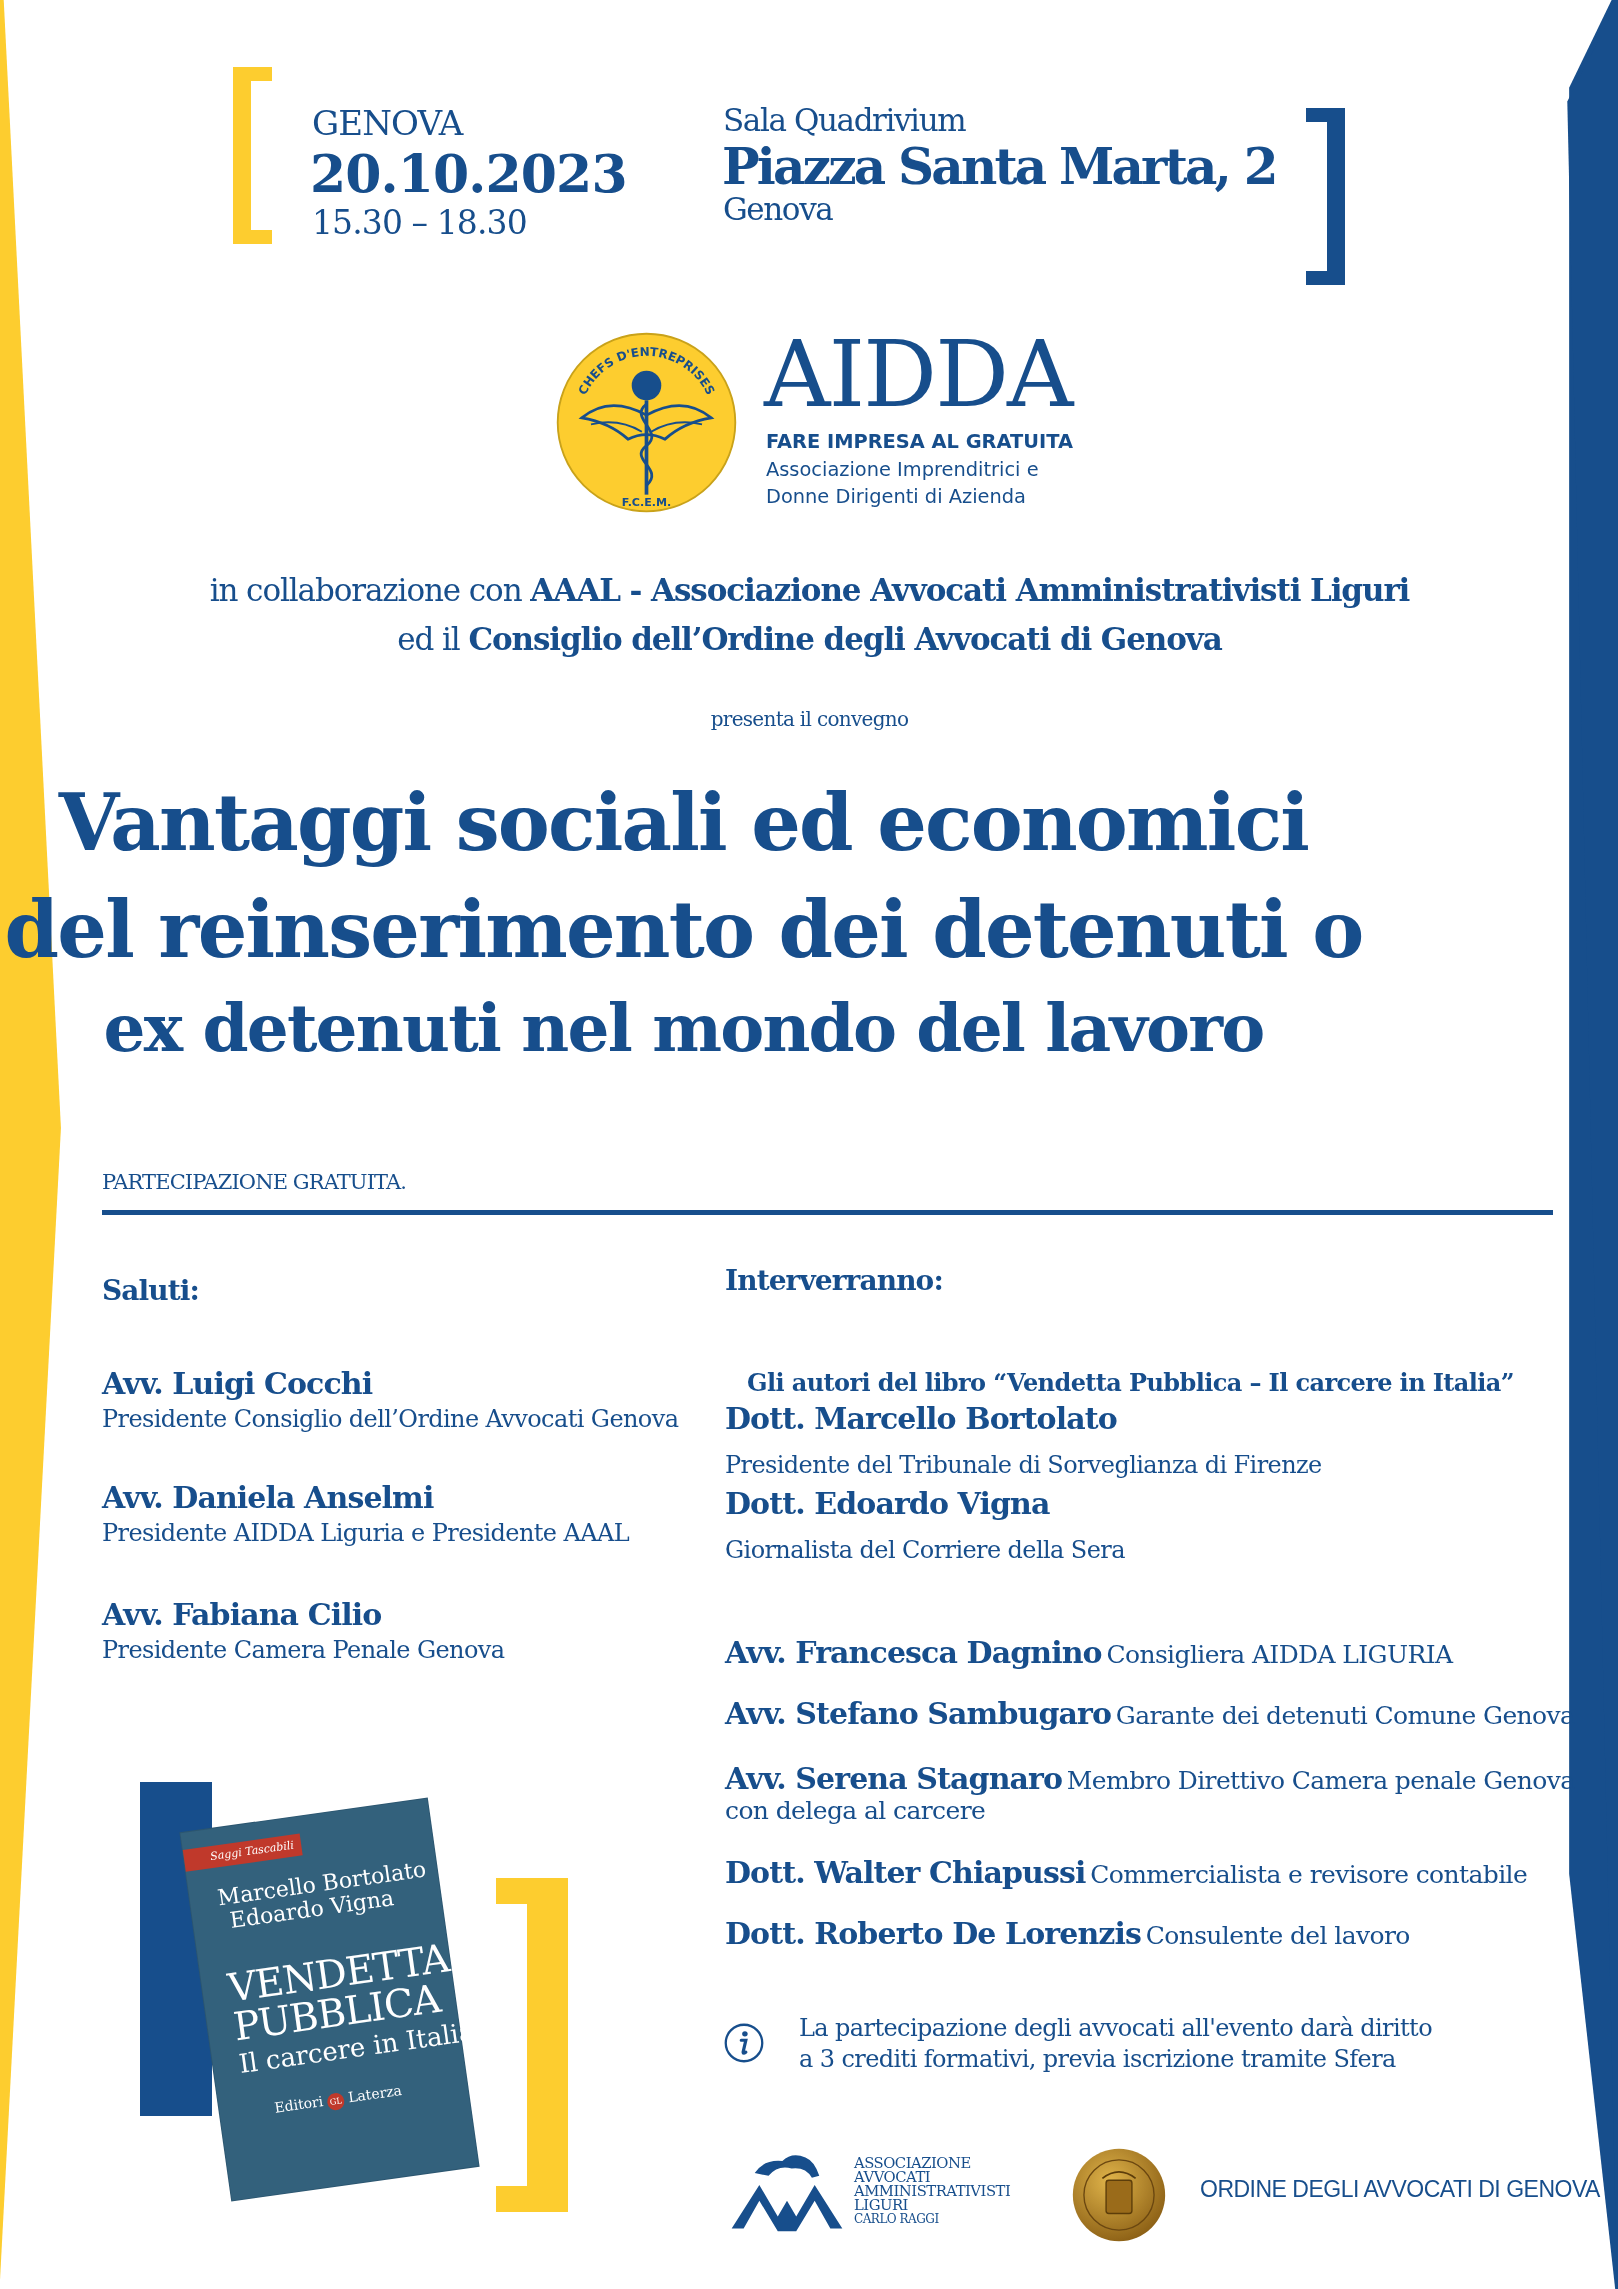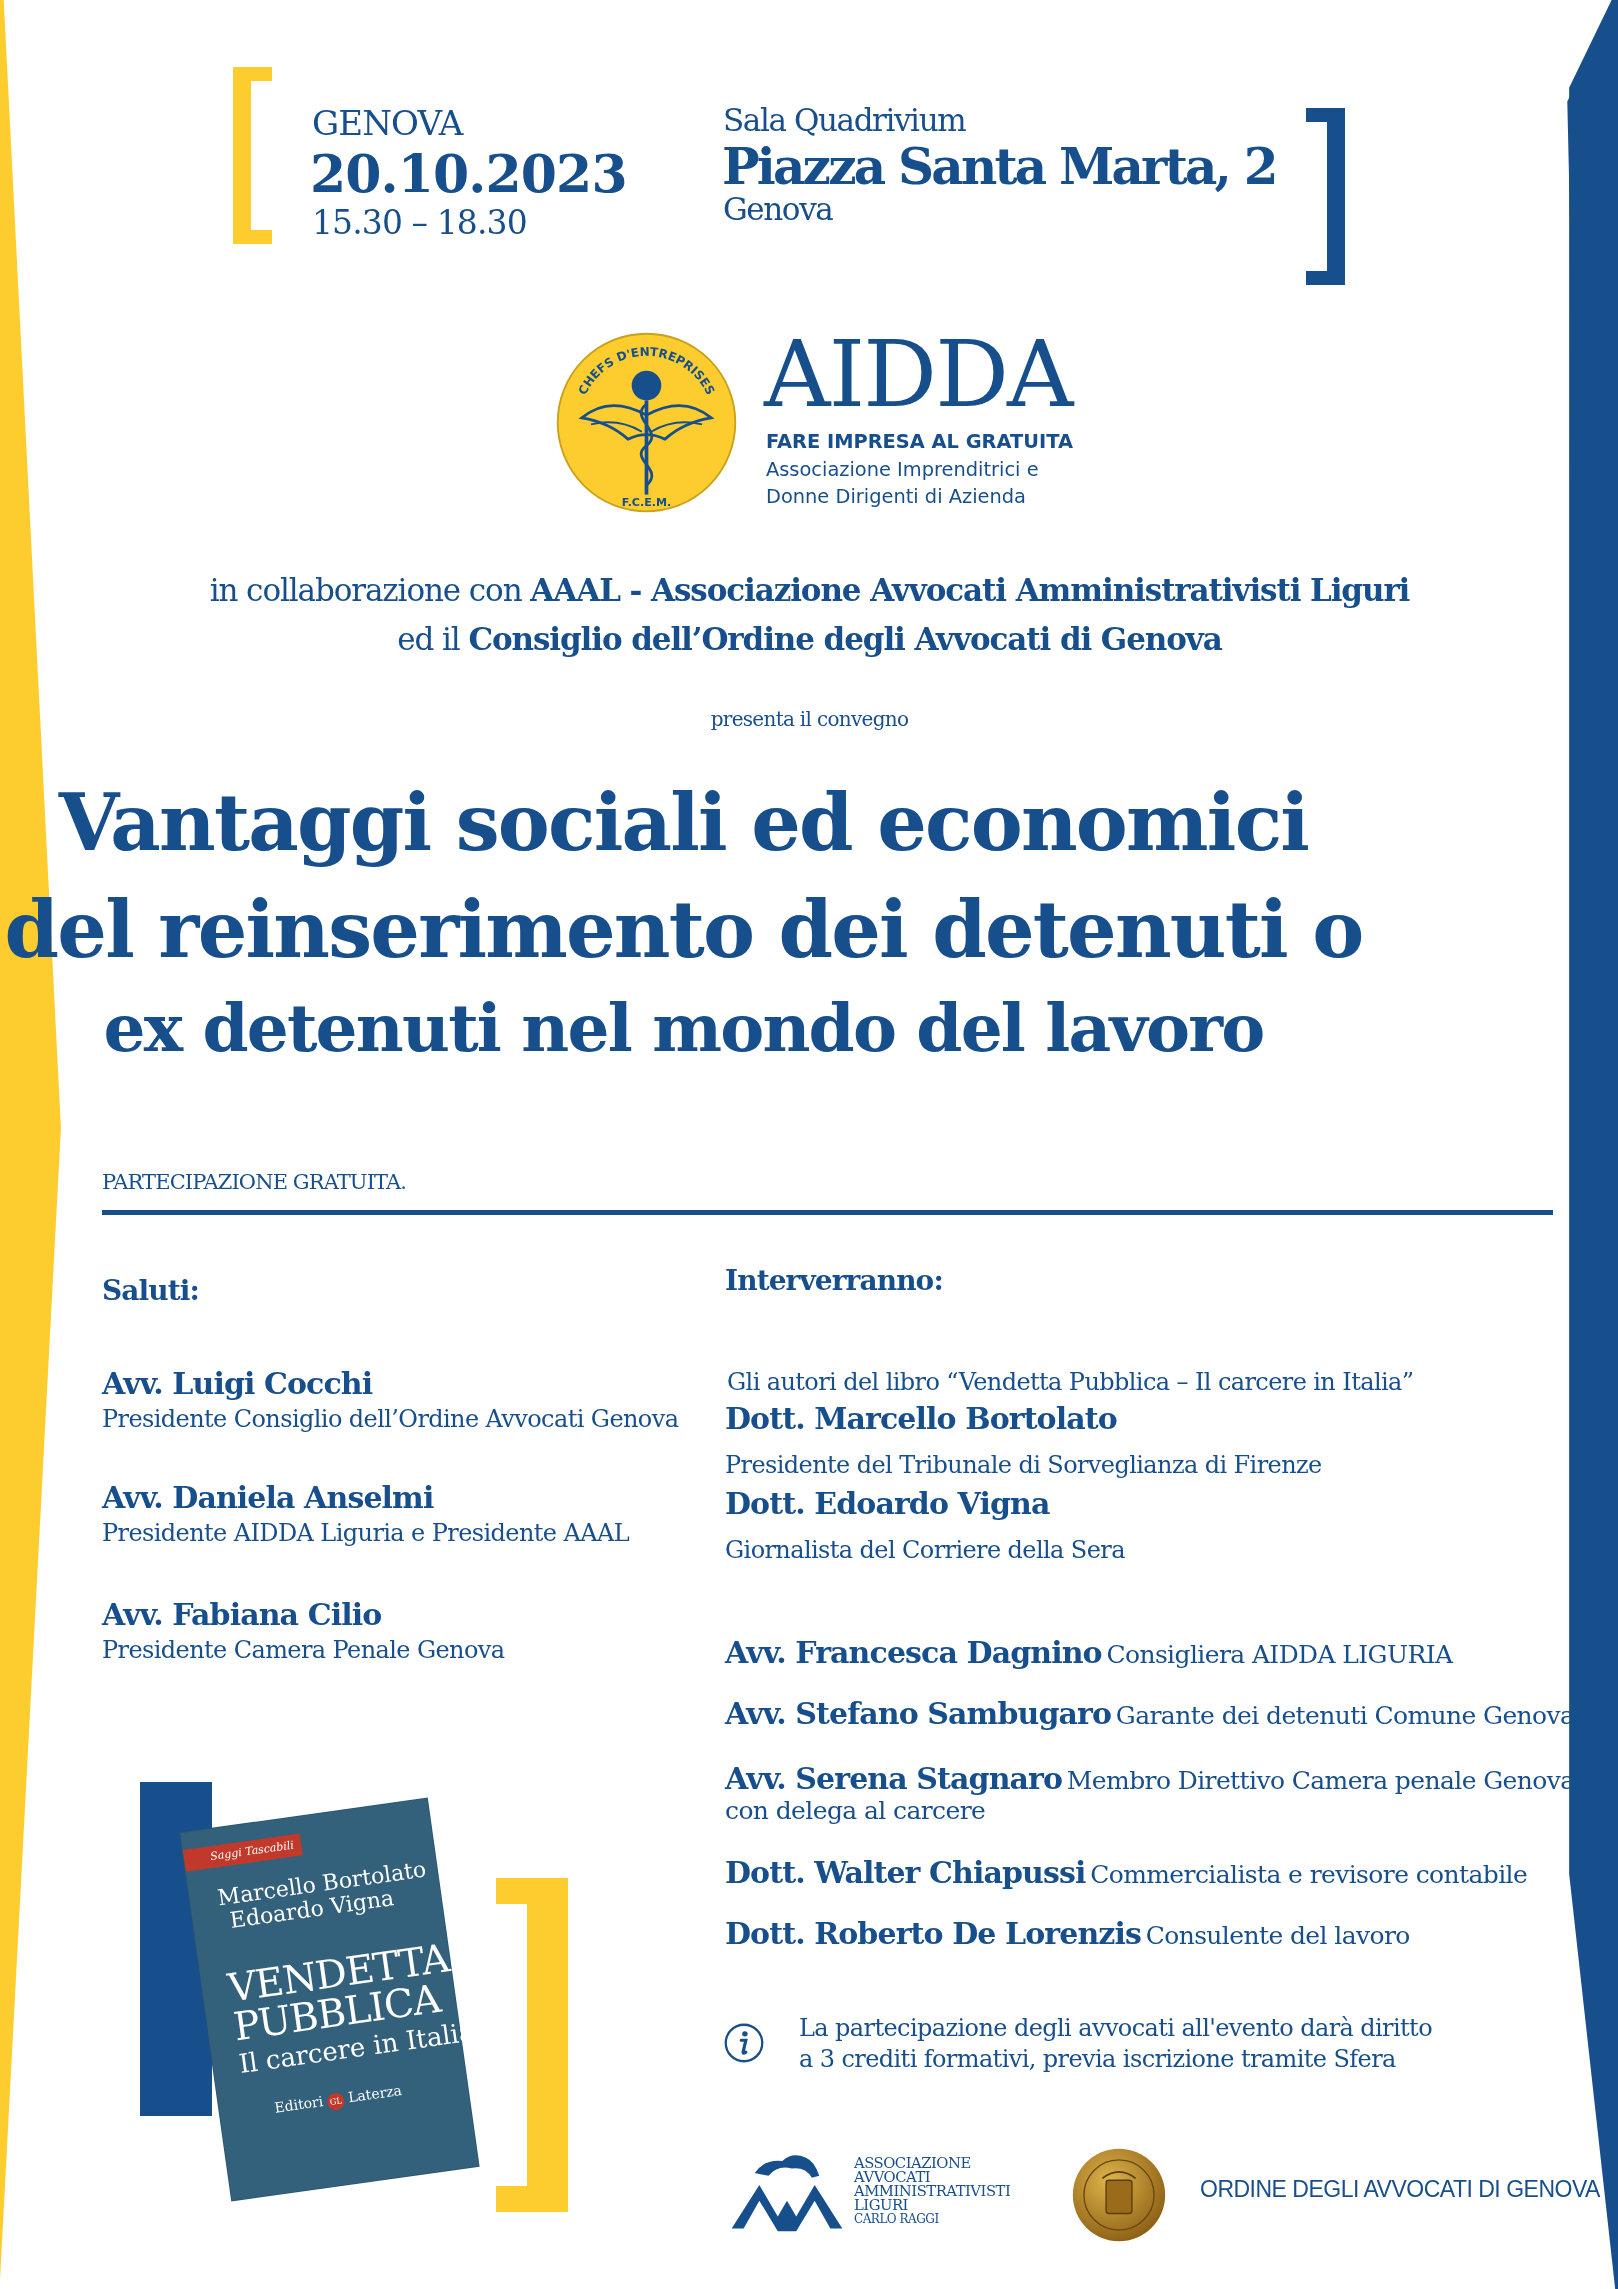--- a/index.html
+++ b/index.html
@@ -80,21 +80,21 @@
 <div class="abs" style="left:102px;top:1480px;">
   <div class="name">Avv. Daniela Anselmi</div>
   <div class="role" style="margin-top:3.7px;">Presidente AIDDA Liguria e Presidente AAAL</div>
 </div>
 <div class="abs" style="left:102px;top:1597px;">
   <div class="name">Avv. Fabiana Cilio</div>
   <div class="role" style="margin-top:3.7px;">Presidente Camera Penale Genova</div>
 </div>
 
 <div class="abs bold" style="left:725px;top:1264px;font-size:28px;letter-spacing:-0.9px;">Interverranno:</div>
-<div class="abs role" style="left:727px;top:1368px;">Gli autori del libro “Vendetta Pubblica – Il carcere in Italia”</div>
+<div class="abs role" style="left:747px;top:1368px;font-weight:bold;">Gli autori del libro “Vendetta Pubblica – Il carcere in Italia”</div>
 <div class="abs name" style="left:725px;top:1401px;">Dott. Marcello Bortolato</div>
 <div class="abs role" style="left:725px;top:1451px;">Presidente del Tribunale di Sorveglianza di Firenze</div>
 <div class="abs name" style="left:725px;top:1486px;">Dott. Edoardo Vigna</div>
 <div class="abs role" style="left:725px;top:1536px;">Giornalista del Corriere della Sera</div>
 
 <div class="abs speaker-inline" style="left:725px;top:1635px;white-space:nowrap;">
   <span class="name">Avv. Francesca Dagnino</span>
   <span class="role">Consigliera AIDDA LIGURIA</span>
 </div>
 <div class="abs speaker-inline" style="left:725px;top:1696px;white-space:nowrap;">

